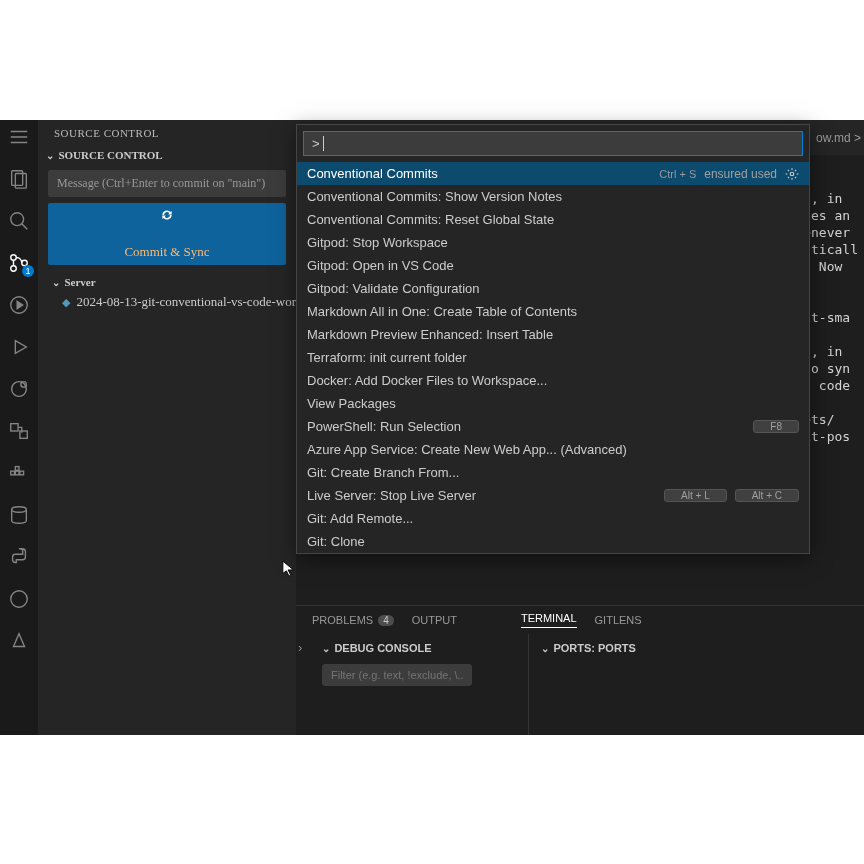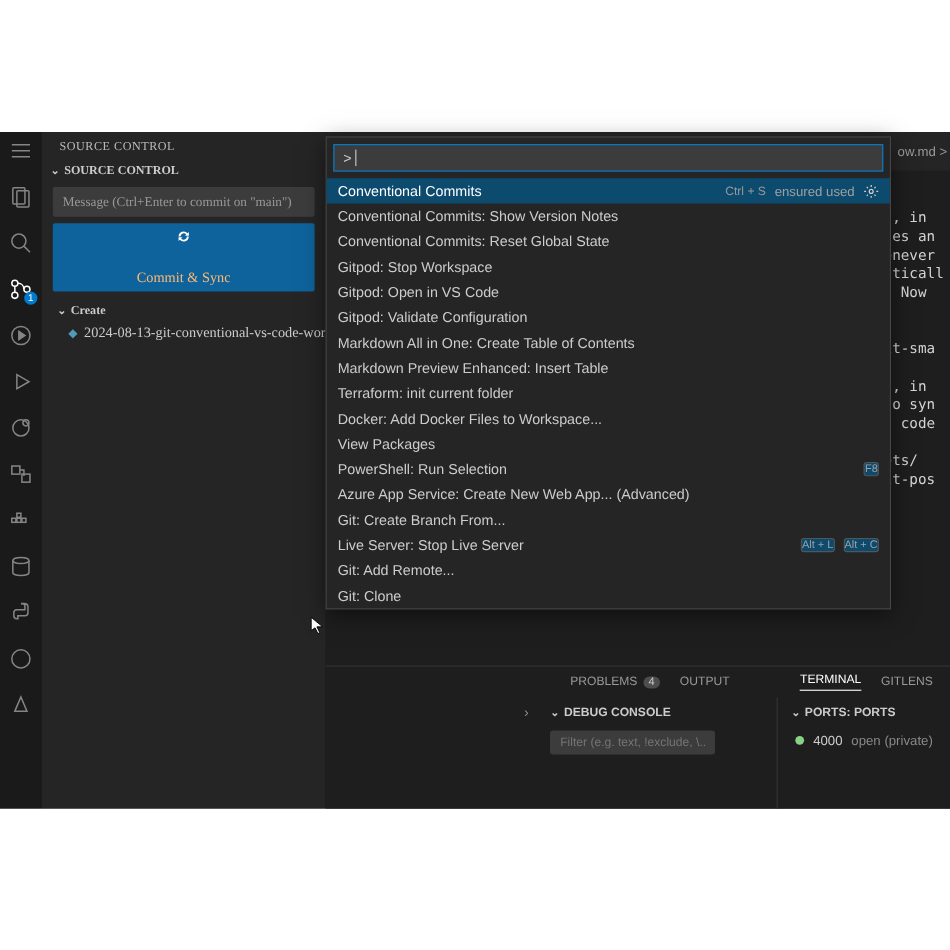--- a/index.html
+++ b/index.html
@@ -142,21 +142,20 @@
     .gutter { width: 45px; text-align: right; color: #858585; padding-right: 12px; }
     .code-content { flex: 1; white-space: pre; overflow: hidden; }
     .md-heading { color: #569cd6; font-weight: 600; }
     .blame { color: #5a5a5a; }
     .bottom-panel {
       height: 130px;
       background: #1e1e1e;
       border-top: 1px solid #333;
       display: flex;
       flex-direction: column;
-      align-items: flex-end;
     }
     .panel-tabs {
       display: flex;
       gap: 18px;
       padding: 6px 16px;
       font-size: 11px;
       color: #999;
     }
     .panel-tab { display: flex; align-items: center; gap: 5px; }
     .panel-tab.active { color: #fff; border-bottom: 1px solid #fff; padding-bottom: 3px; margin-left: 46px; }
@@ -230,21 +229,21 @@
       padding: 4px 10px;
       color: #ccc;
       font-size: 13px;
       display: flex;
       align-items: center;
       justify-content: space-between;
     }
     .cp-item.selected { background: #0c4a6e; color: #fff; }
     .cp-hint { display: flex; align-items: center; gap: 8px; color: #a0a0a0; font-size: 12px; }
     .keybind { font-size: 11px; color: #999; text-align: center; }
-    .kbd { background: #0c4a6e; border: 1px solid #555; border-radius: 3px; padding: 0 0; font-size: 10px; }
+    .kbd { background: #404040; border: 1px solid #555; border-radius: 3px; padding: 0 16px; font-size: 10px; }
     .gear-sm { width: 14px; height: 14px; }
     .cursor {
       position: absolute;
       left: 282px;
       top: 560px;
       width: 14px;
       height: 18px;
       pointer-events: none;
     }
   </style>
@@ -343,21 +342,21 @@
     </div>
     <div class="commit-input">Message (Ctrl+Enter to commit on "main")</div>
     <div class="commit-btn">
       <svg viewBox="0 0 24 24">
           <path d="M4 12a8 8 0 0 1 14-5l2-2v6h-6l2-2a5 5 0 0 0-9 3m13 0a8 8 0 0 1-14 5l-2 2v-6h6l-2 2a5 5 0 0 0 9-3" fill="#fff"></path>
         </svg>
       <span>Commit &amp; Sync</span>
     </div>
     <div class="section-header" style="padding-left:14px">
       <span class="chevron">⌄</span>
-      <span>Create</span>
+      <span>Server</span>
     </div>
     <div class="changes-item">
       <span class="file-icon">◆</span>
       <span>2024-08-13-git-conventional-vs-code-workf</span>
     </div>
   </div>
 
   <div class="editor-area">
     <div class="tabs-row">
       <span><span>ow.md</span> &gt;</span>
@@ -412,25 +411,20 @@
             <span class="chevron">⌄</span>
             <span>DEBUG CONSOLE</span>
           </div>
           <input class="filter-input" placeholder="Filter (e.g. text, !exclude, \..." style="">
         </div>
         <div class="ports-panel">
           <div class="sub-header">
             <span class="chevron">⌄</span>
             <span>PORTS: PORTS</span>
           </div>
-          <div class="port-item">
-            <span class="port-dot"></span>
-            <span>4000</span>
-            <span class="port-status">open (private)</span>
-          </div>
         </div>
       </div>
     </div>
   </div>
 </div>
 
 <div class="command-palette">
   <div class="cp-input">
     <span>&gt;</span><span class="cp-input-cursor">&nbsp;</span>
   </div>

